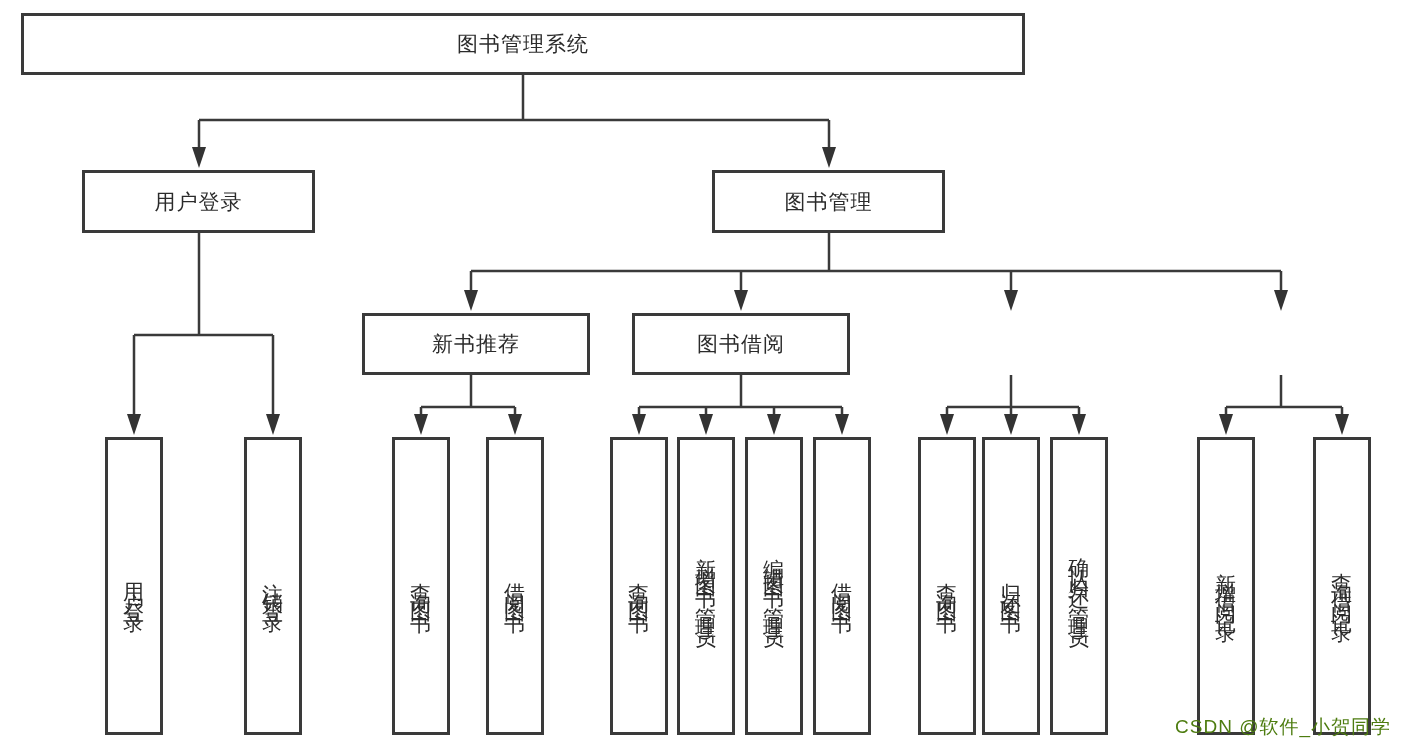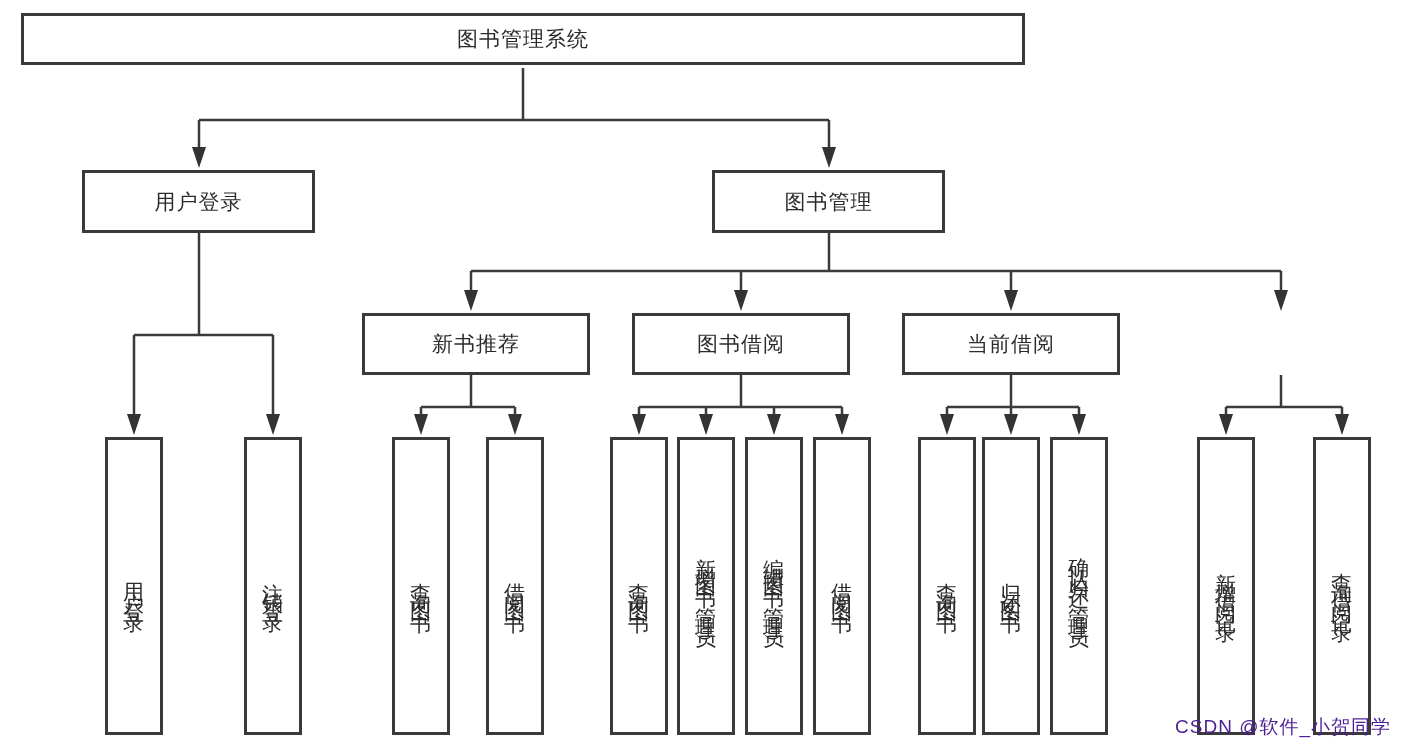--- a/index.html
+++ b/index.html
@@ -33,21 +33,21 @@
   }
   .leaf .vtext {
     writing-mode: vertical-rl;
     text-orientation: mixed;
     letter-spacing: 10px;
     line-height: 1;
     font-size: 21px;
     white-space: nowrap;
   }
   
-  .n-root   { left: 21px;   top: 13px;  width: 1004px; height: 52px; }
+  .n-root   { left: 21px;   top: 13px;  width: 1004px; height: 62px; }
   
   .n-login  { left: 82px;   top: 170px; width: 233px;  height: 63px; }
   .n-mgmt   { left: 712px;  top: 170px; width: 233px;  height: 63px; text-align: right; }
   
   .n-c1 { left: 362px;  top: 313px; width: 228px; height: 62px; }
   .n-c2 { left: 632px;  top: 313px; width: 218px; height: 62px; }
   .n-c3 { left: 902px;  top: 313px; width: 218px; height: 62px; }
   .n-c4 { left: 1172px; top: 313px; width: 218px; height: 62px; }
   
   .leaf { top: 437px; width: 58px; height: 298px; }
@@ -57,21 +57,21 @@
   .n-l3c { left: 745px; }  .n-l3d { left: 813px; }
   .n-l4a { left: 918px; }  .n-l4b { left: 982px; }
   .n-l4c { left: 1050px; }
   .n-l5a { left: 1197px; } .n-l5b { left: 1313px; }
   #watermark {
     position: absolute;
     right: 14px;
     top: 714px;
     font-size: 19px;
     letter-spacing: 1px;
-    color: #4c1d95;
+    color: #4d7c0f;
     z-index: 3;
   }
 </style>
 </head>
 <body>
 
 <div id="canvas">
 
   <svg id="wires" viewBox="0 0 1405 747" xmlns="http://www.w3.org/2000/svg">
     <g stroke="#3a3a3a" stroke-width="2.5" fill="none">
@@ -113,21 +113,20 @@
     </g>
   </svg>
 
   <div class="node n-root">图书管理系统</div>
 
   <div class="node n-login">用户登录</div>
   <div class="node n-mgmt">图书管理</div>
 
   <div class="node n-c1">新书推荐</div>
   <div class="node n-c2">图书借阅</div>
-  <div class="node n-c3">当前借阅</div>
 
   <div class="node leaf n-l1a">
     <span class="vtext">用户登录</span>
   </div>
   <div class="node leaf n-l1b">
     <span class="vtext">注销登录</span>
   </div>
 
   <div class="node leaf n-l2a">
     <span class="vtext">查询图书</span>

